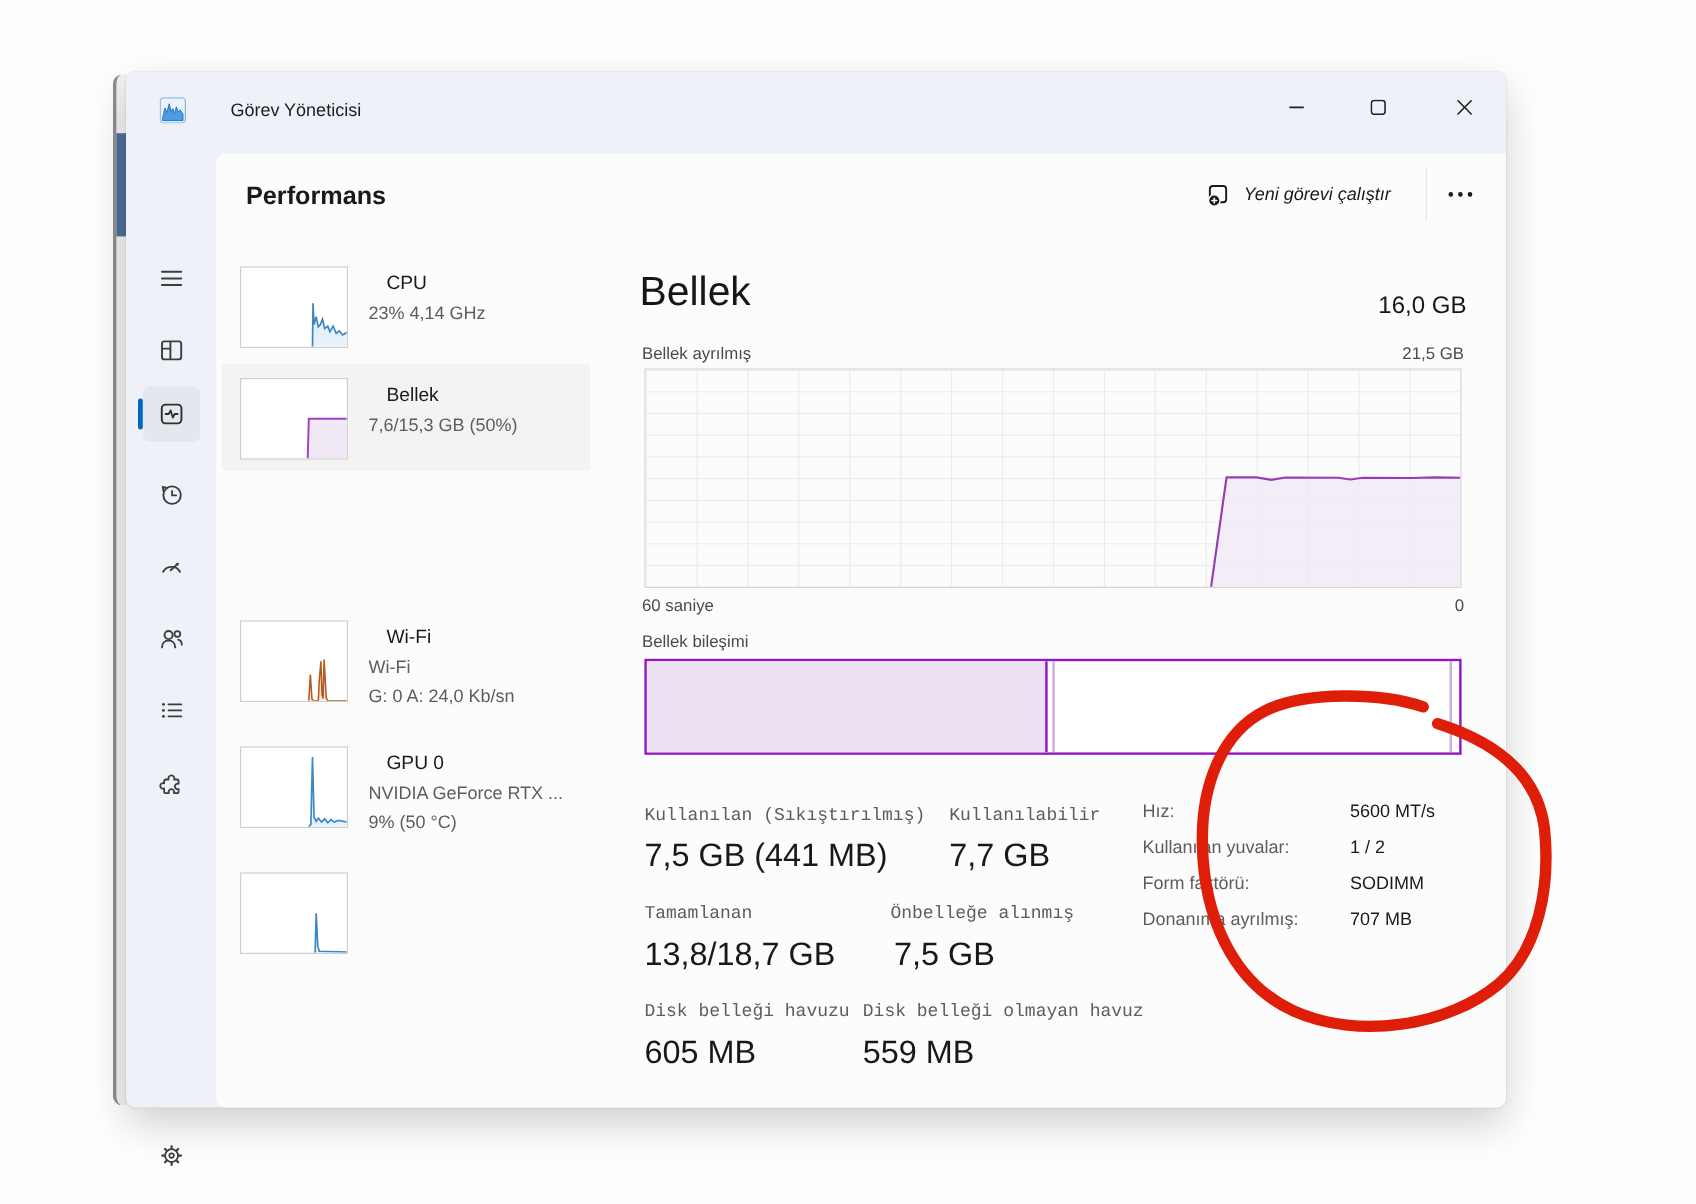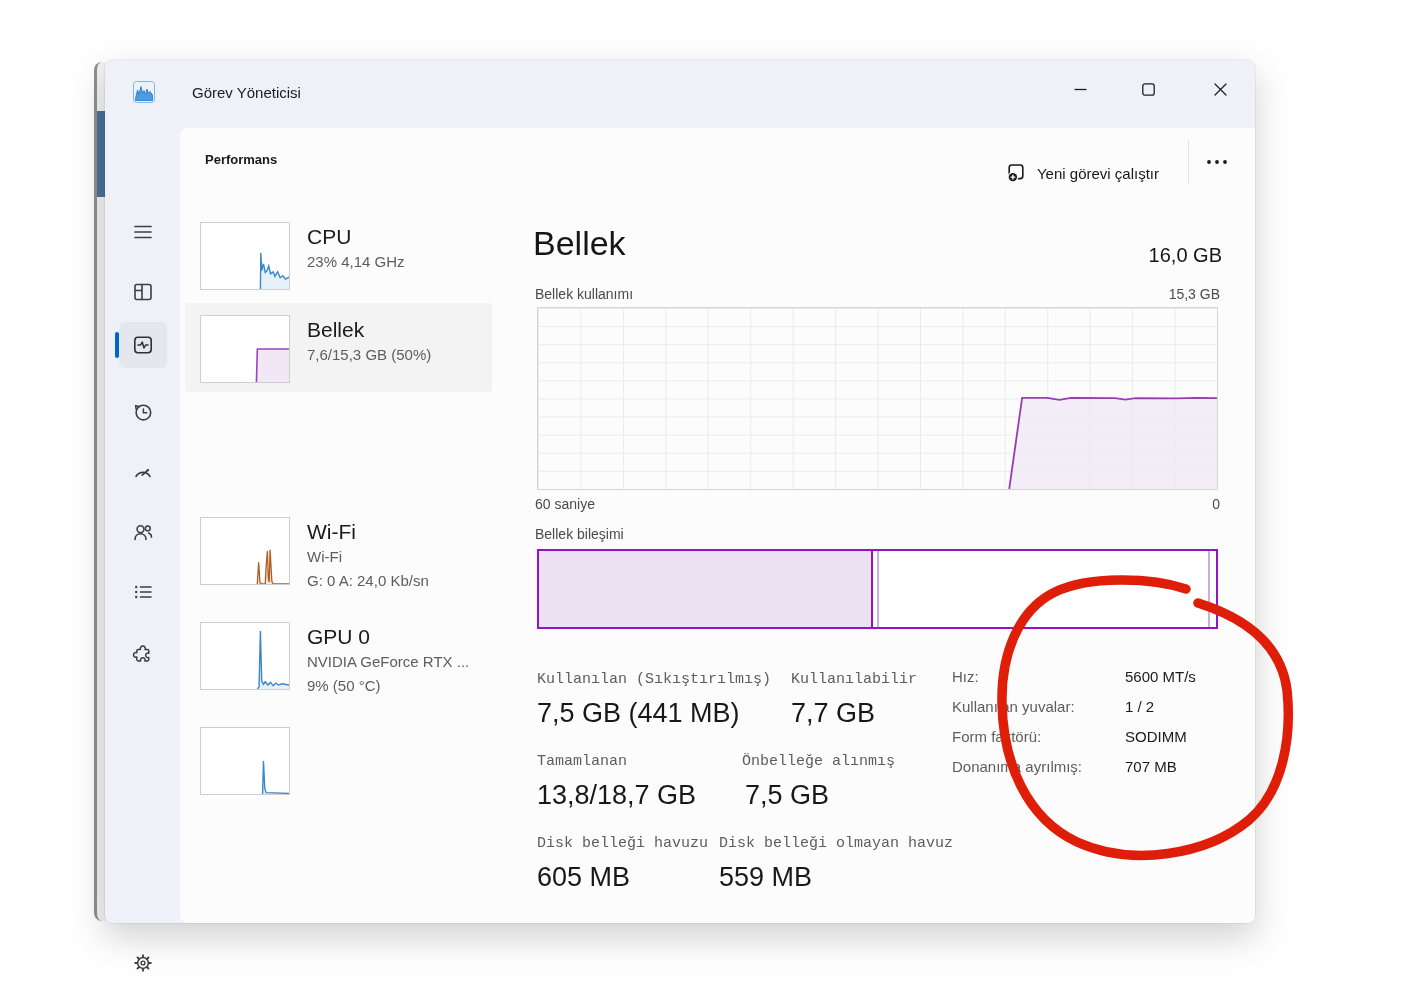--- a/index.html
+++ b/index.html
@@ -23,32 +23,32 @@
 
   
   .rail{left:0;top:68px;width:75px;height:795px;}
   .rail-item{left:14px;width:48px;height:46px;display:flex;align-items:center;justify-content:center;border-radius:6px;}
   .rail-item svg{display:block;}
   .rail-active{background:#e4e8ee;}
   .rail-indicator{left:10px;width:4px;height:26px;border-radius:3px;background:#0067c4;}
 
   
   .panel{left:75px;top:68px;width:1075px;height:795px;background:#fcfcfc;border-radius:8px 0 8px 8px;}
-  .page-title{left:25px;top:24px;font-size:13px;font-weight:700;color:#191919;}
-  .runtask{top:14px;right:84px;height:40px;display:flex;align-items:flex-end;gap:11px;padding:0 12px;border-radius:5px;cursor:pointer;}
+  .page-title{left:25px;top:24px;font-size:21px;font-weight:700;color:#191919;}
+  .runtask{top:14px;right:84px;height:40px;display:flex;align-items:center;gap:11px;padding:0 12px;border-radius:5px;cursor:pointer;font-style:italic;}
   .runtask-label{font-size:15px;color:#191919;}
   .hdr-divider{right:66px;top:12px;width:1px;height:44px;background:#e3e3e3;}
   .more-btn{right:14px;top:14px;width:48px;height:40px;display:flex;align-items:center;justify-content:center;border-radius:5px;cursor:pointer;}
 
   
   .side-row{left:5px;width:307px;display:flex;align-items:flex-start;padding:8px 0 0 15px;cursor:pointer;}
   .side-row.selected{background:#f3f3f3;border-radius:3px;}
   .minibox{width:90px;height:68px;background:#ffffff;border:1px solid #cfcfcf;flex:0 0 auto;}
   .side-text{margin-left:17px;padding-top:1px;}
-  .side-label{font-size:21px;color:#1a1a1a;line-height:27px;}
+  .side-label{font-size:16px;color:#1a1a1a;line-height:27px;margin-left:15px;}
   .side-sub{font-size:15px;color:#5d5d5d;line-height:24px;}
 
   
   .main{left:353px;top:0;width:689px;height:795px;}
   .mem-title{left:0;top:96px;font-size:34px;font-weight:500;color:#161616;}
   .mem-total{right:0;top:116px;font-size:20px;color:#161616;}
   .sec-label{font-size:14px;color:#4a4a4a;}
   .usage-label{left:2px;top:158px;}
   .usage-max{right:2px;top:158px;}
   .chart{left:4px;top:179px;width:681px;height:183px;border:1px solid #d6d6d6;background:
@@ -260,22 +260,22 @@
             <path d="M70,100 L70,100 L71,50 L72.5,92 L74,98 L100,99 L100,100 Z" fill="#e7f1fb" fill-opacity="1"></path>
             <path d="M70,100 L71,50 L72.5,92 L74,98 L100,99" fill="none" stroke="#3a87c8" stroke-width="1.4" vector-effect="non-scaling-stroke"></path>
           </svg>
         </div>
     </div>
 
     <div class="abs main">
       <div class="abs mem-title">Bellek</div>
       <div class="abs mem-total">16,0 GB</div>
 
-      <div class="abs sec-label usage-label">Bellek kullanımı</div>
-      <div class="abs sec-label usage-max">15,3 GB</div>
+      <div class="abs sec-label usage-label">Bellek ayrılmış</div>
+      <div class="abs sec-label usage-max">21,5 GB</div>
 
       <div class="abs chart">
           <svg viewBox="0 0 100 100" preserveAspectRatio="none">
             <path d="M69.4,100 L69.4,100 L71.3,49.6 L75,49.6 L76.8,50.8 L78.5,49.7 L85,49.8 L86.5,50.6 L88,49.8 L94,49.9 L97,49.6 L100,49.8 L100,100 Z" fill="#efe8f5" fill-opacity="0.8"></path>
             <path d="M69.4,100 L71.3,49.6 L75,49.6 L76.8,50.8 L78.5,49.7 L85,49.8 L86.5,50.6 L88,49.8 L94,49.9 L97,49.6 L100,49.8" fill="none" stroke="#993cb0" stroke-width="1.8" vector-effect="non-scaling-stroke"></path>
           </svg>
         </div>
 
       <div class="abs sec-label xaxis-l">60 saniye</div>
       <div class="abs sec-label xaxis-r">0</div>

